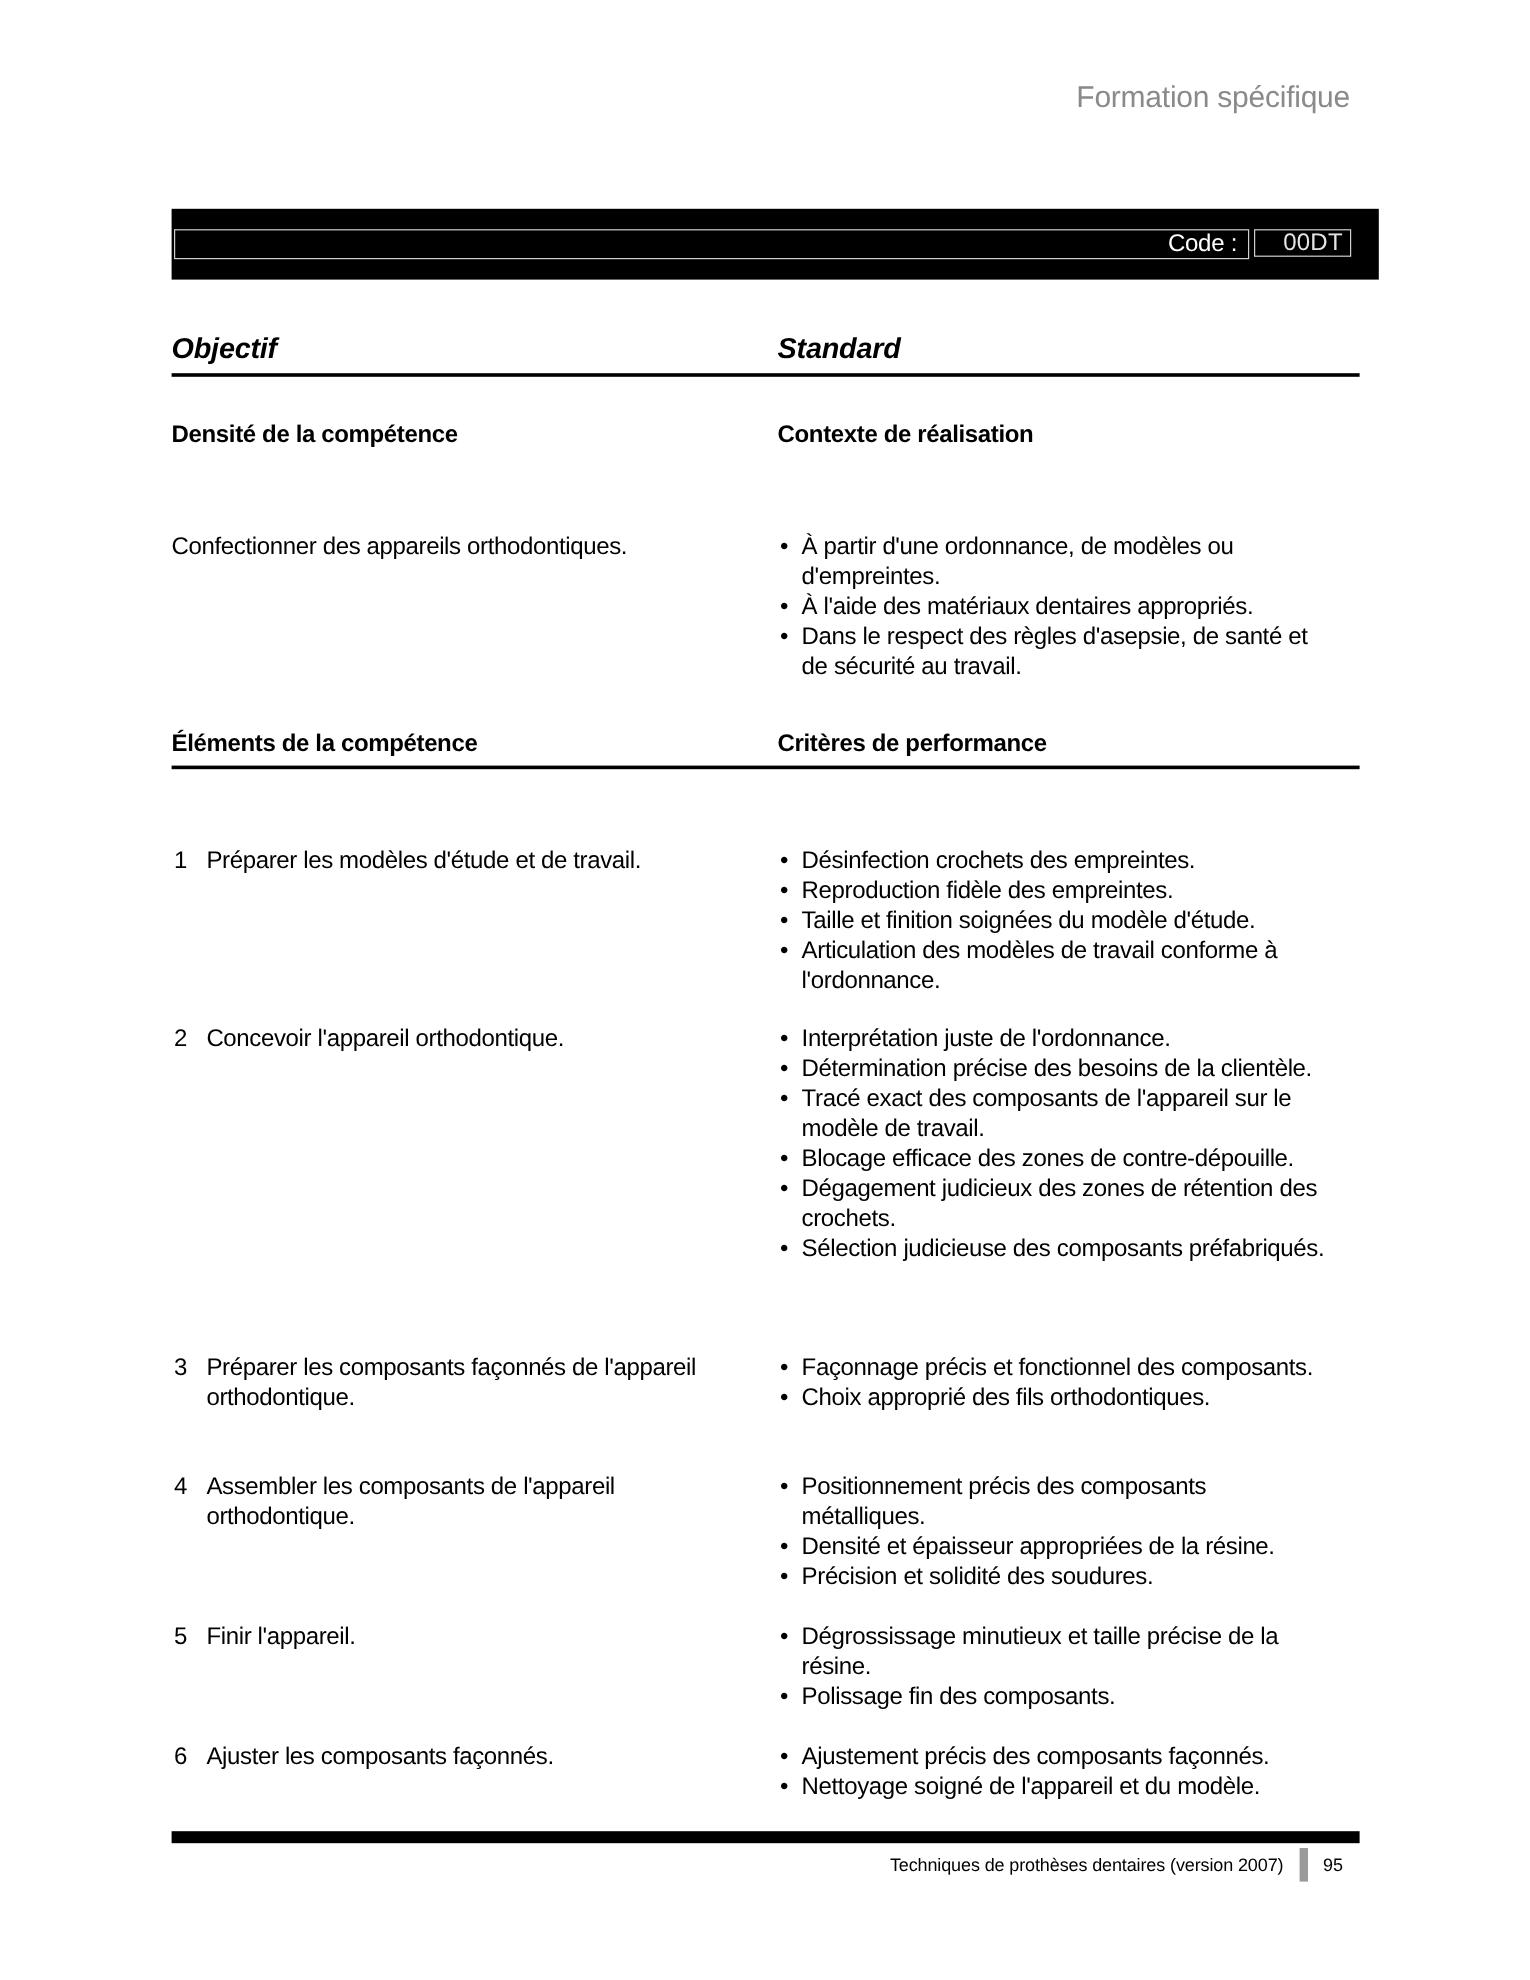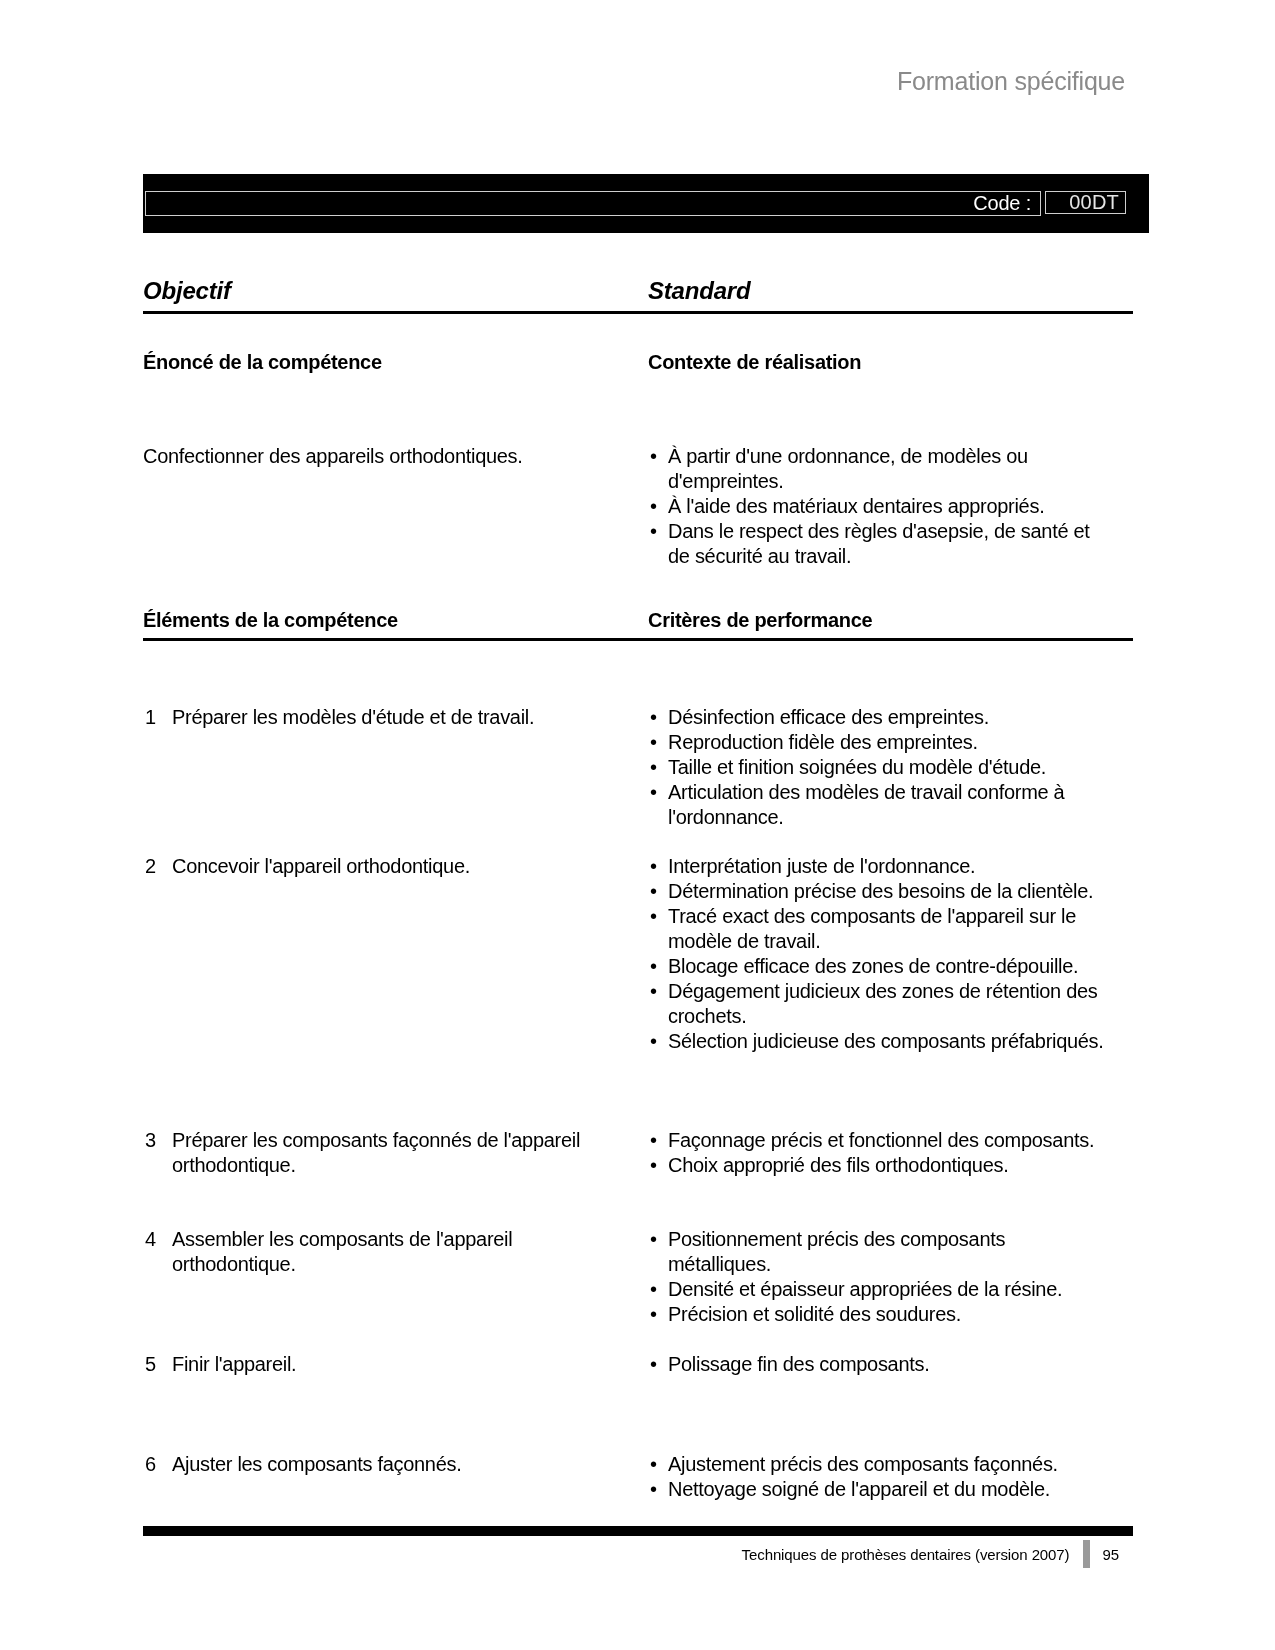--- a/index.html
+++ b/index.html
@@ -77,21 +77,21 @@
     </div>
   </div>
 
   <div class="row" style="top:278px;">
     <div class="col-left section-title">Objectif</div>
     <div class="col-right section-title">Standard</div>
   </div>
   <div class="rule" style="top:311px;"></div>
 
   <div class="row" style="top:350px;">
-    <div class="col-left subhead">Énoncé de la compétence</div>
+    <div class="col-left subhead">Densité de la compétence</div>
     <div class="col-right subhead">Contexte de réalisation</div>
   </div>
 
   <div class="row body-text" style="top:400px;">
     <div class="col-left">
       <div class="item-text">Confectionner des appareils orthodontiques.</div>
     </div>
     <div class="col-right">
       <ul class="bullets">
         <li>À partir d'une ordonnance, de modèles ou d'empreintes.</li>
@@ -107,21 +107,21 @@
   </div>
   <div class="rule" style="top:638px;"></div>
 
   <div class="row body-text" style="top:661px;">
     <div class="col-left item">
       <div class="item-num">1</div>
       <div class="item-text">Préparer les modèles d'étude et de travail.</div>
     </div>
     <div class="col-right">
       <ul class="bullets">
-        <li>Désinfection efficace des empreintes.</li>
+        <li>Désinfection crochets des empreintes.</li>
         <li>Reproduction fidèle des empreintes.</li>
         <li>Taille et finition soignées du modèle d'étude.</li>
         <li>Articulation des modèles de travail conforme à l'ordonnance.</li>
       </ul>
     </div>
   </div>
 
   <div class="row body-text" style="top:810px;">
     <div class="col-left item">
       <div class="item-num">2</div>
@@ -166,20 +166,21 @@
     </div>
   </div>
 
   <div class="row body-text" style="top:1308px;">
     <div class="col-left item">
       <div class="item-num">5</div>
       <div class="item-text">Finir l'appareil.</div>
     </div>
     <div class="col-right">
       <ul class="bullets">
+        <li>Dégrossissage minutieux et taille précise de la résine.</li>
         <li>Polissage fin des composants.</li>
       </ul>
     </div>
   </div>
 
   <div class="row body-text" style="top:1408px;">
     <div class="col-left item">
       <div class="item-num">6</div>
       <div class="item-text">Ajuster les composants façonnés.</div>
     </div>

